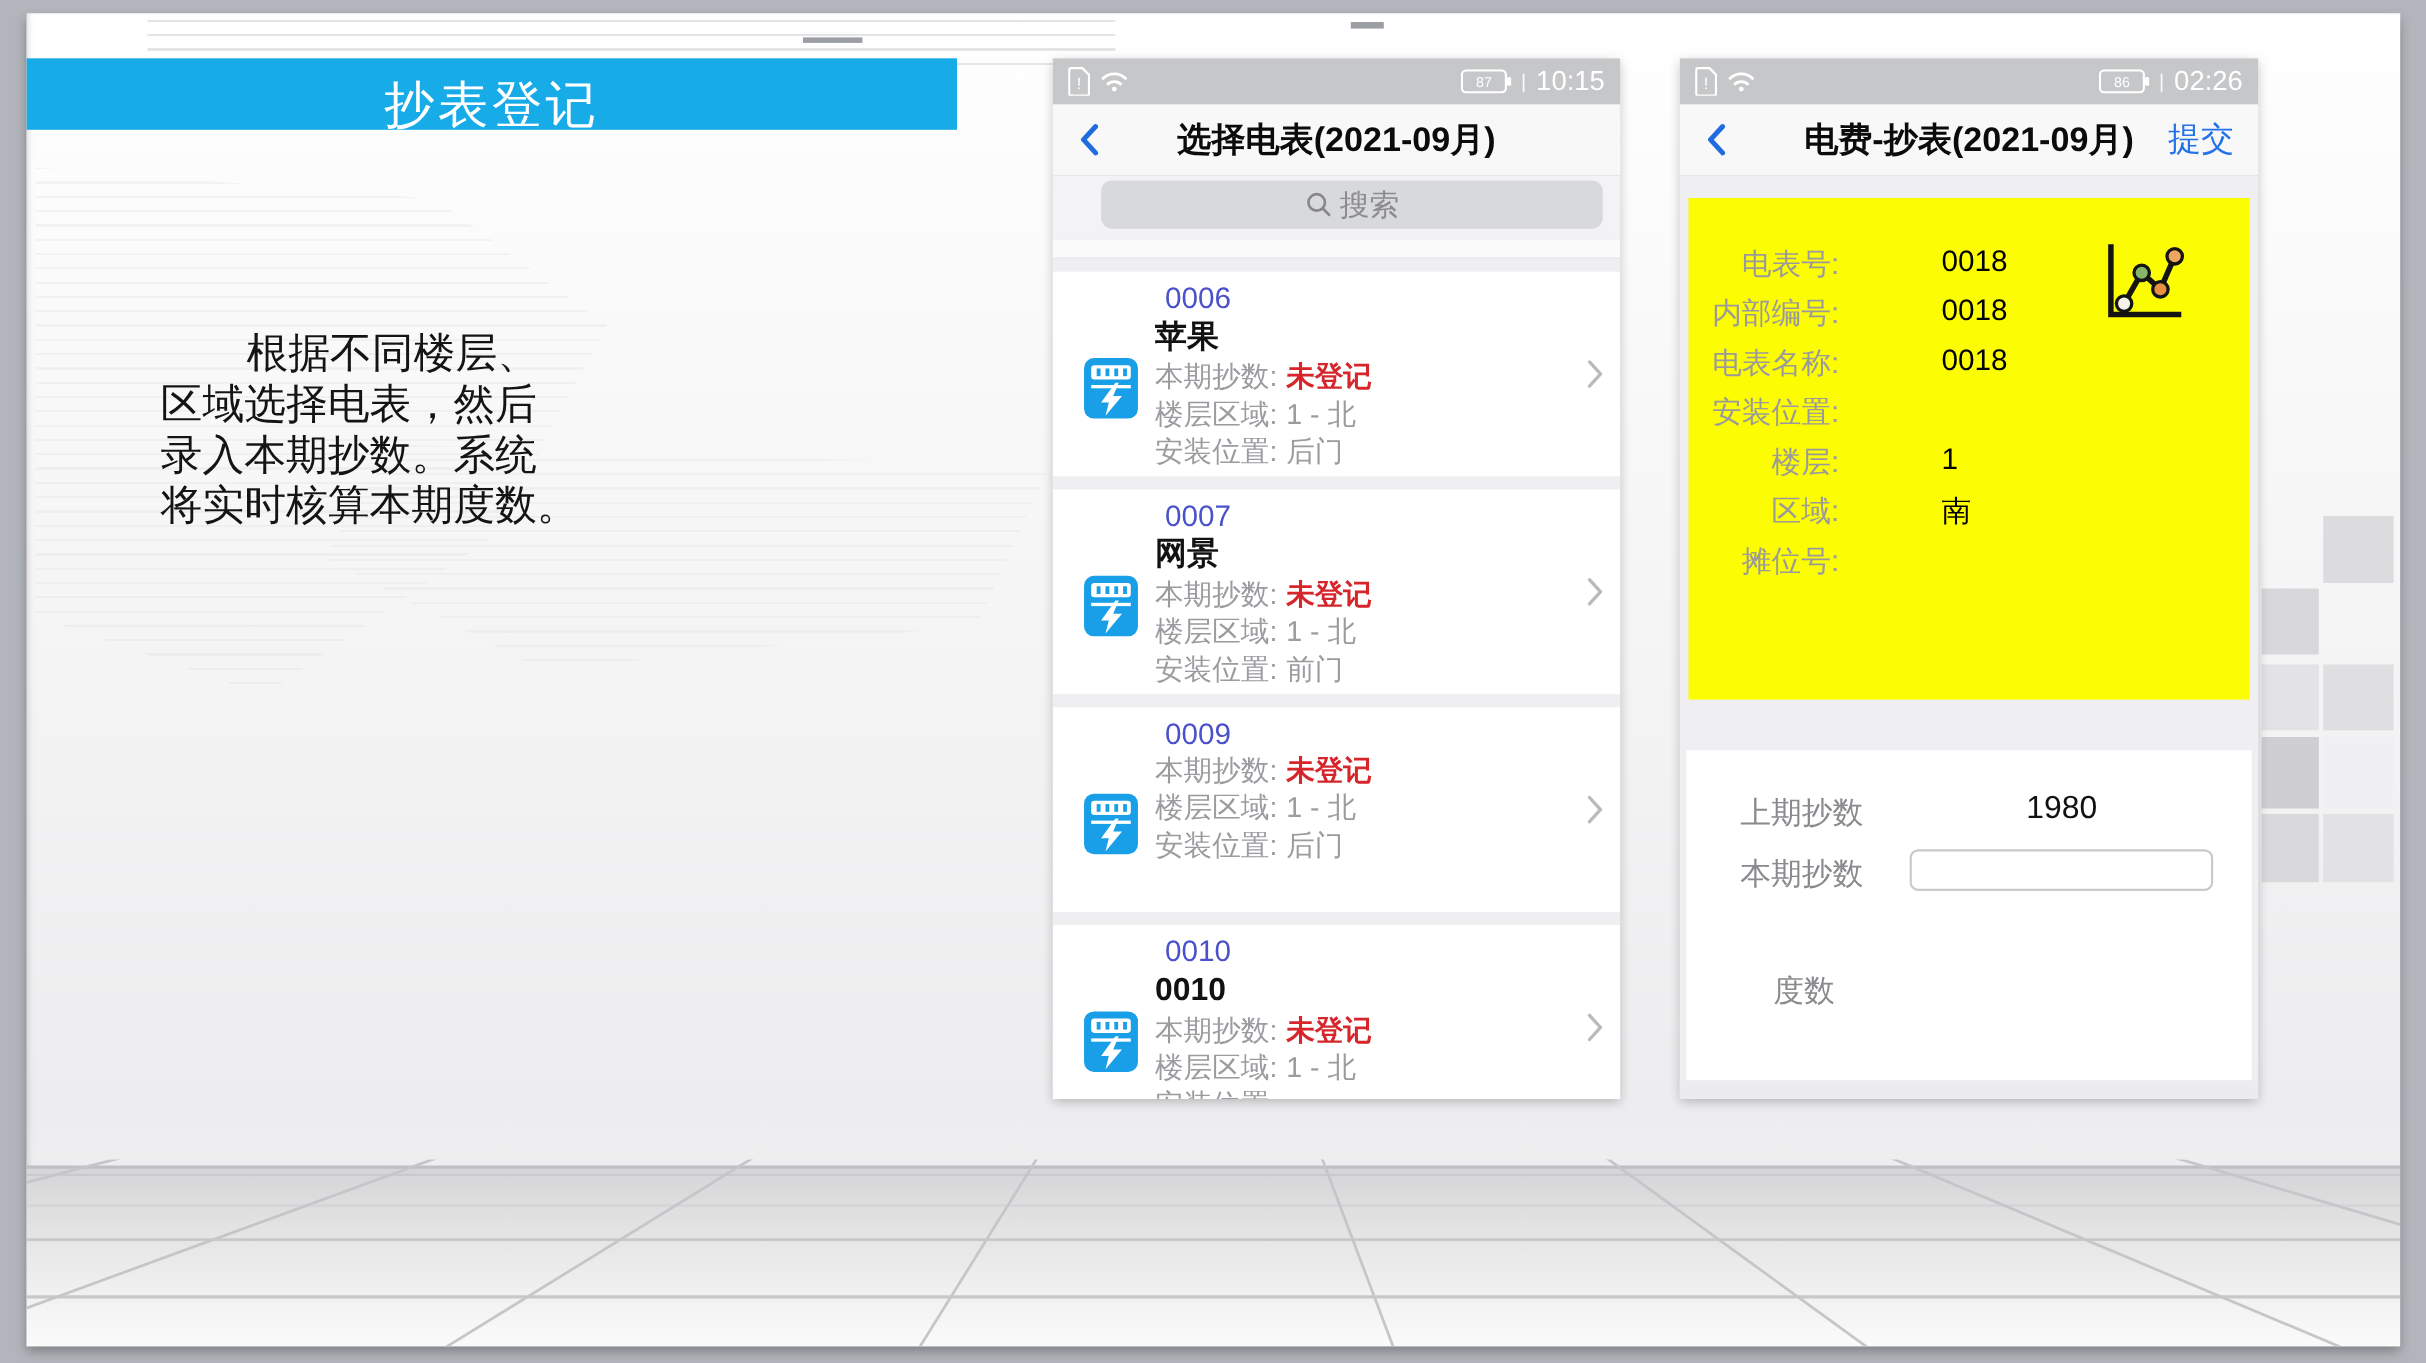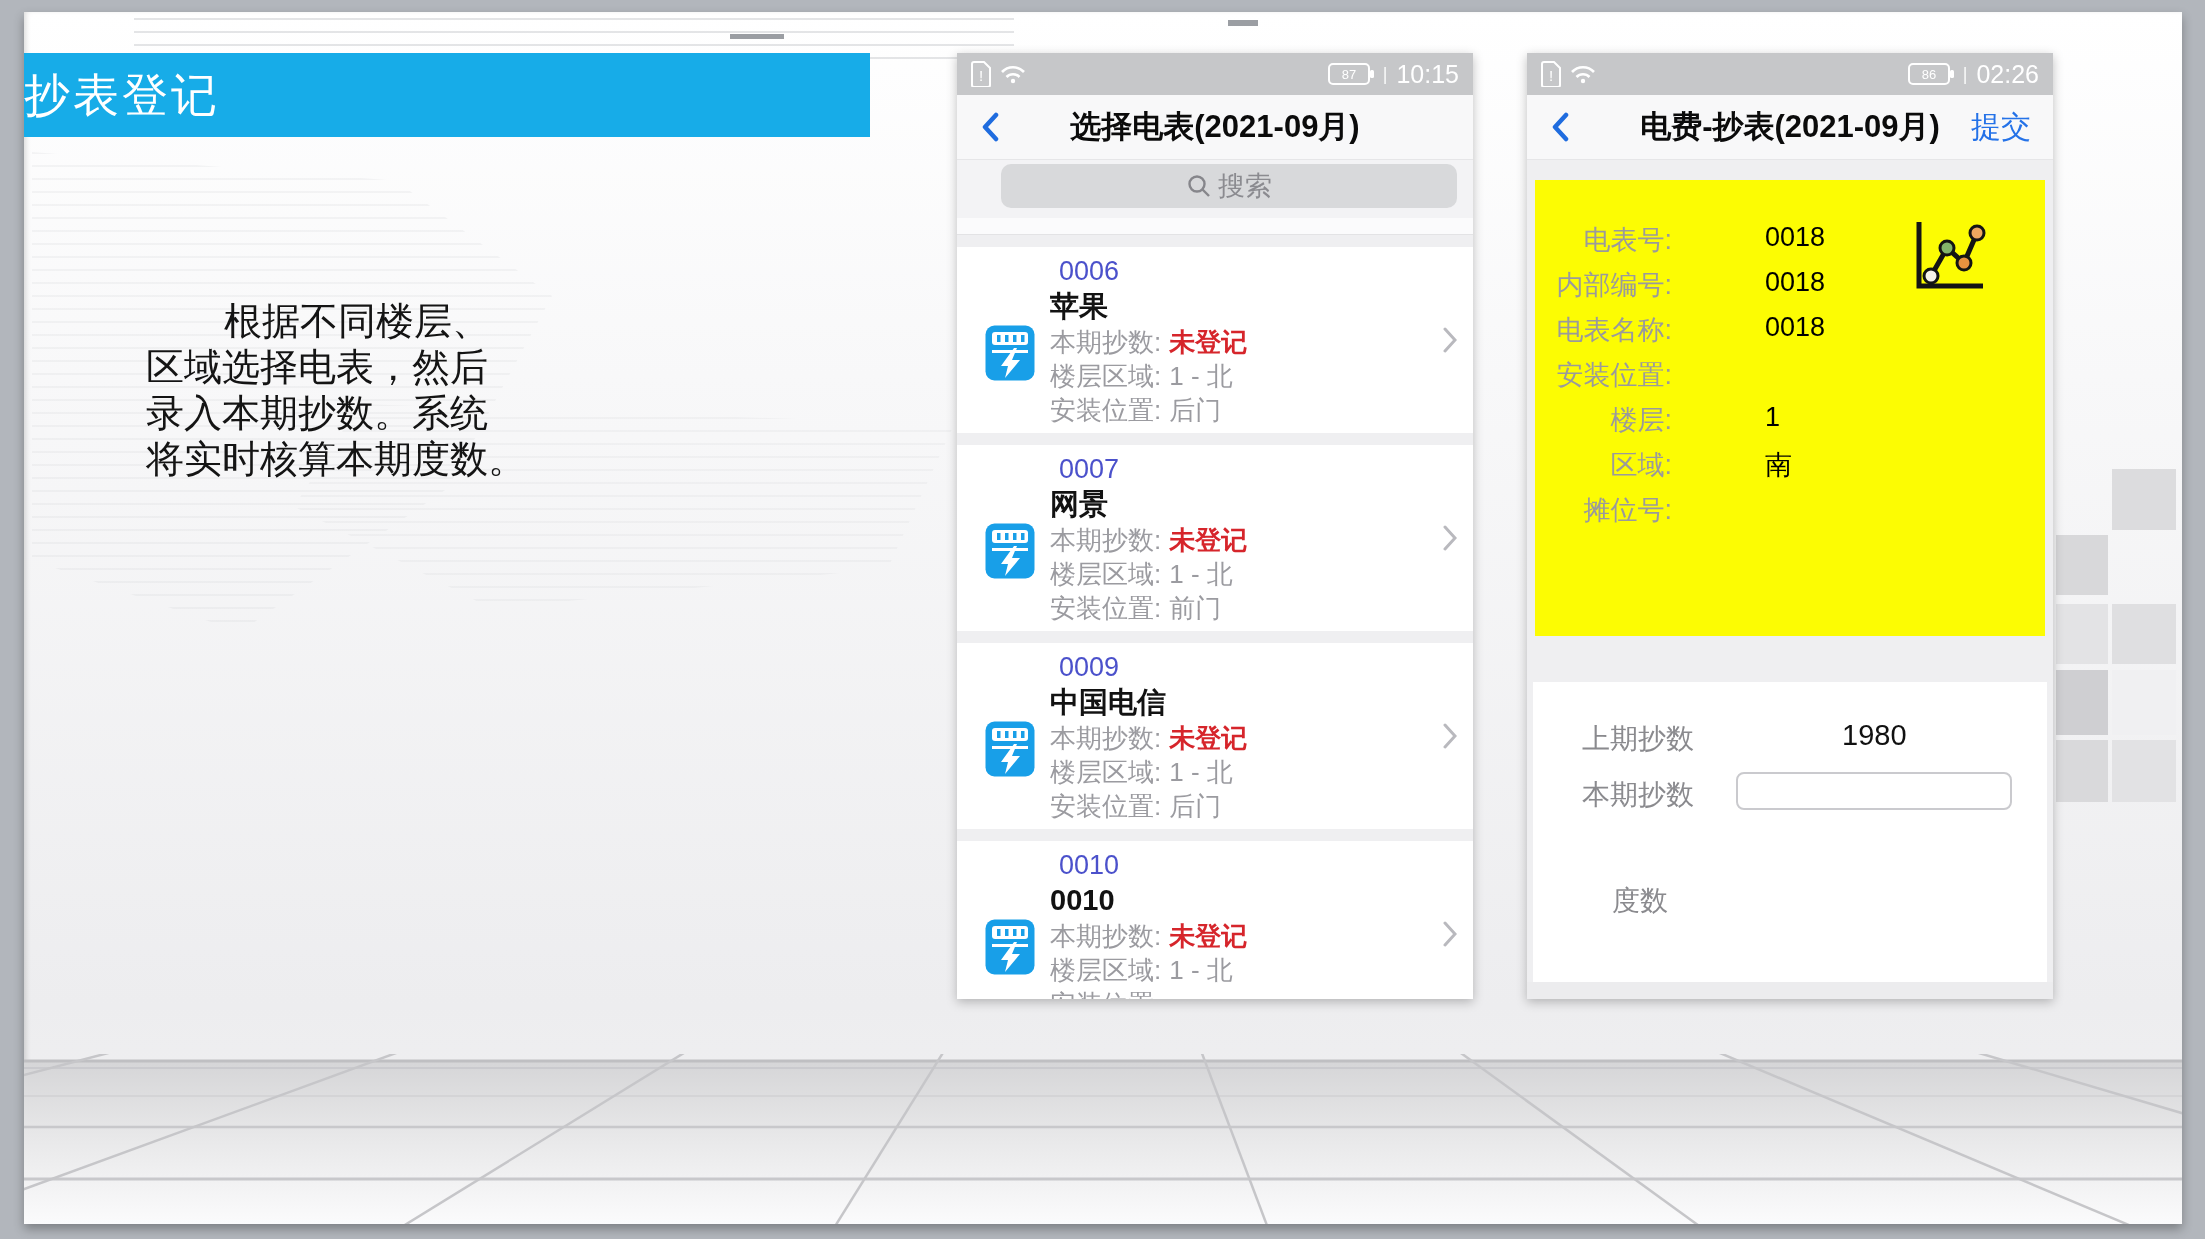--- a/index.html
+++ b/index.html
@@ -7,22 +7,22 @@
   .slide{position:absolute;left:24px;top:12px;width:2158px;height:1212px;overflow:hidden;
          background:linear-gradient(180deg,#ffffff 0%,#f8f8f9 30%,#ededef 82%,#f2f2f3 100%);
          box-shadow:0 5px 10px rgba(0,0,0,.3), inset 4px 0 6px -3px rgba(0,0,0,.18);}
   
   .map-patch{position:absolute;background:repeating-linear-gradient(to bottom,#c9cbce 0 2px,transparent 2px 13px);}
   .dash{position:absolute;background:#9b9ea3;}
   .floor{position:absolute;left:0;top:1042px;width:2158px;height:170px;}
   .squares{position:absolute;left:2032px;top:445px;width:130px;}
   .sq{position:absolute;}
   
-  .banner{position:absolute;left:0;top:41px;width:846px;height:84px;background:#17ace8;
-          color:#fff;font-size:46px;letter-spacing:3px;line-height:84px;}
+  .banner{position:absolute;left:0;top:41px;width:846px;height:65px;background:#17ace8;
+          color:#fff;font-size:46px;letter-spacing:3px;line-height:84px;text-align:center;}
   .para{position:absolute;left:122px;top:286px;width:440px;font-family:"DejaVu Serif","Liberation Serif",serif;
         font-size:38px;line-height:46px;color:#141414;}
   .para .ln0{text-indent:78px;}
   
   .phone{position:absolute;top:41px;height:946px;background:#efeff1;overflow:hidden;
          box-shadow:0 3px 10px rgba(0,0,0,.25);display:flex;flex-direction:column;}
   .statusbar{height:42px;background:#c6c7c9;display:flex;align-items:center;padding:0 14px;gap:9px;flex:none;}
   .statusbar .grow{flex:1;}
   .statusbar .time{color:#fff;font-size:25px;}
   .statusbar .bsep{color:#fff;font-size:18px;opacity:.9;}
@@ -207,21 +207,20 @@
             <rect x="1.5" y="1.5" width="49" height="55" rx="9" fill="#189fe8"></rect>
             <rect x="8" y="8" width="36" height="13" rx="3" fill="#fff"></rect>
             <rect x="13" y="11" width="3.5" height="7" fill="#189fe8"></rect>
               <rect x="21" y="11" width="3.5" height="7" fill="#189fe8"></rect>
             <rect x="29" y="11" width="3.5" height="7" fill="#189fe8"></rect>
               <rect x="37" y="11" width="3.5" height="7" fill="#189fe8"></rect>
             <rect x="8" y="26" width="36" height="3" fill="#fff"></rect>
             <path d="M30 24 L17 42 h7 L21 54 L36 36 h-8 L33 24 z" fill="#fff"></path>
           </svg>
           <div class="m-code">0009</div>
-          <div class="m-name">中国电信</div>
           <div class="m-row"><span>本期抄数:</span><span class="red">未登记</span></div>
           <div class="m-row"><span>楼层区域:</span><span class="val">1 - 北</span></div>
           <div class="m-row"><span>安装位置:</span><span class="val">后门</span></div>
           <svg class="chev" width="14" height="26" viewBox="0 0 14 26">
             <path d="M2 2 L12 13 L2 24" stroke="#b9b9be" stroke-width="3" fill="none" stroke-linecap="round"></path>
           </svg>
         </div>
 
         <div class="m-item">
           <svg class="meter-ic" width="52" height="58" viewBox="0 0 52 58">

